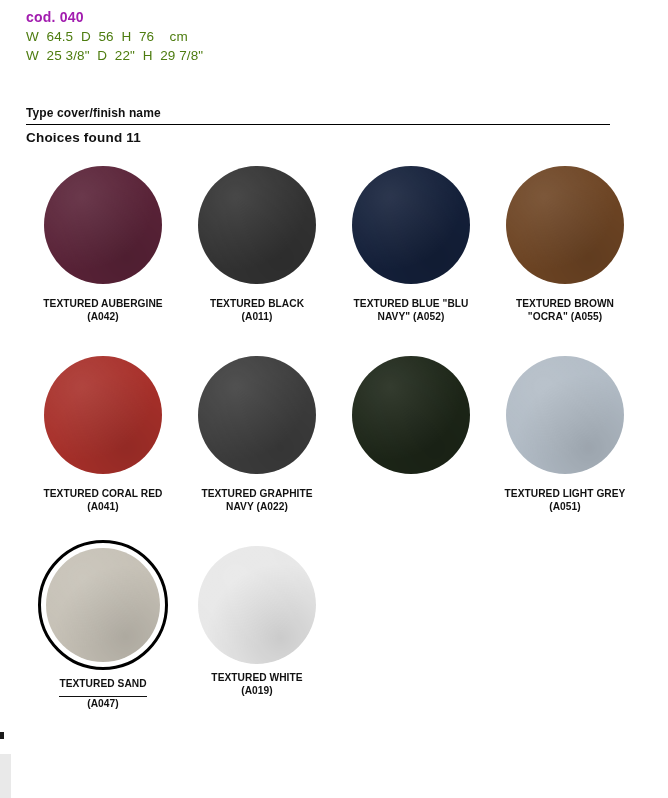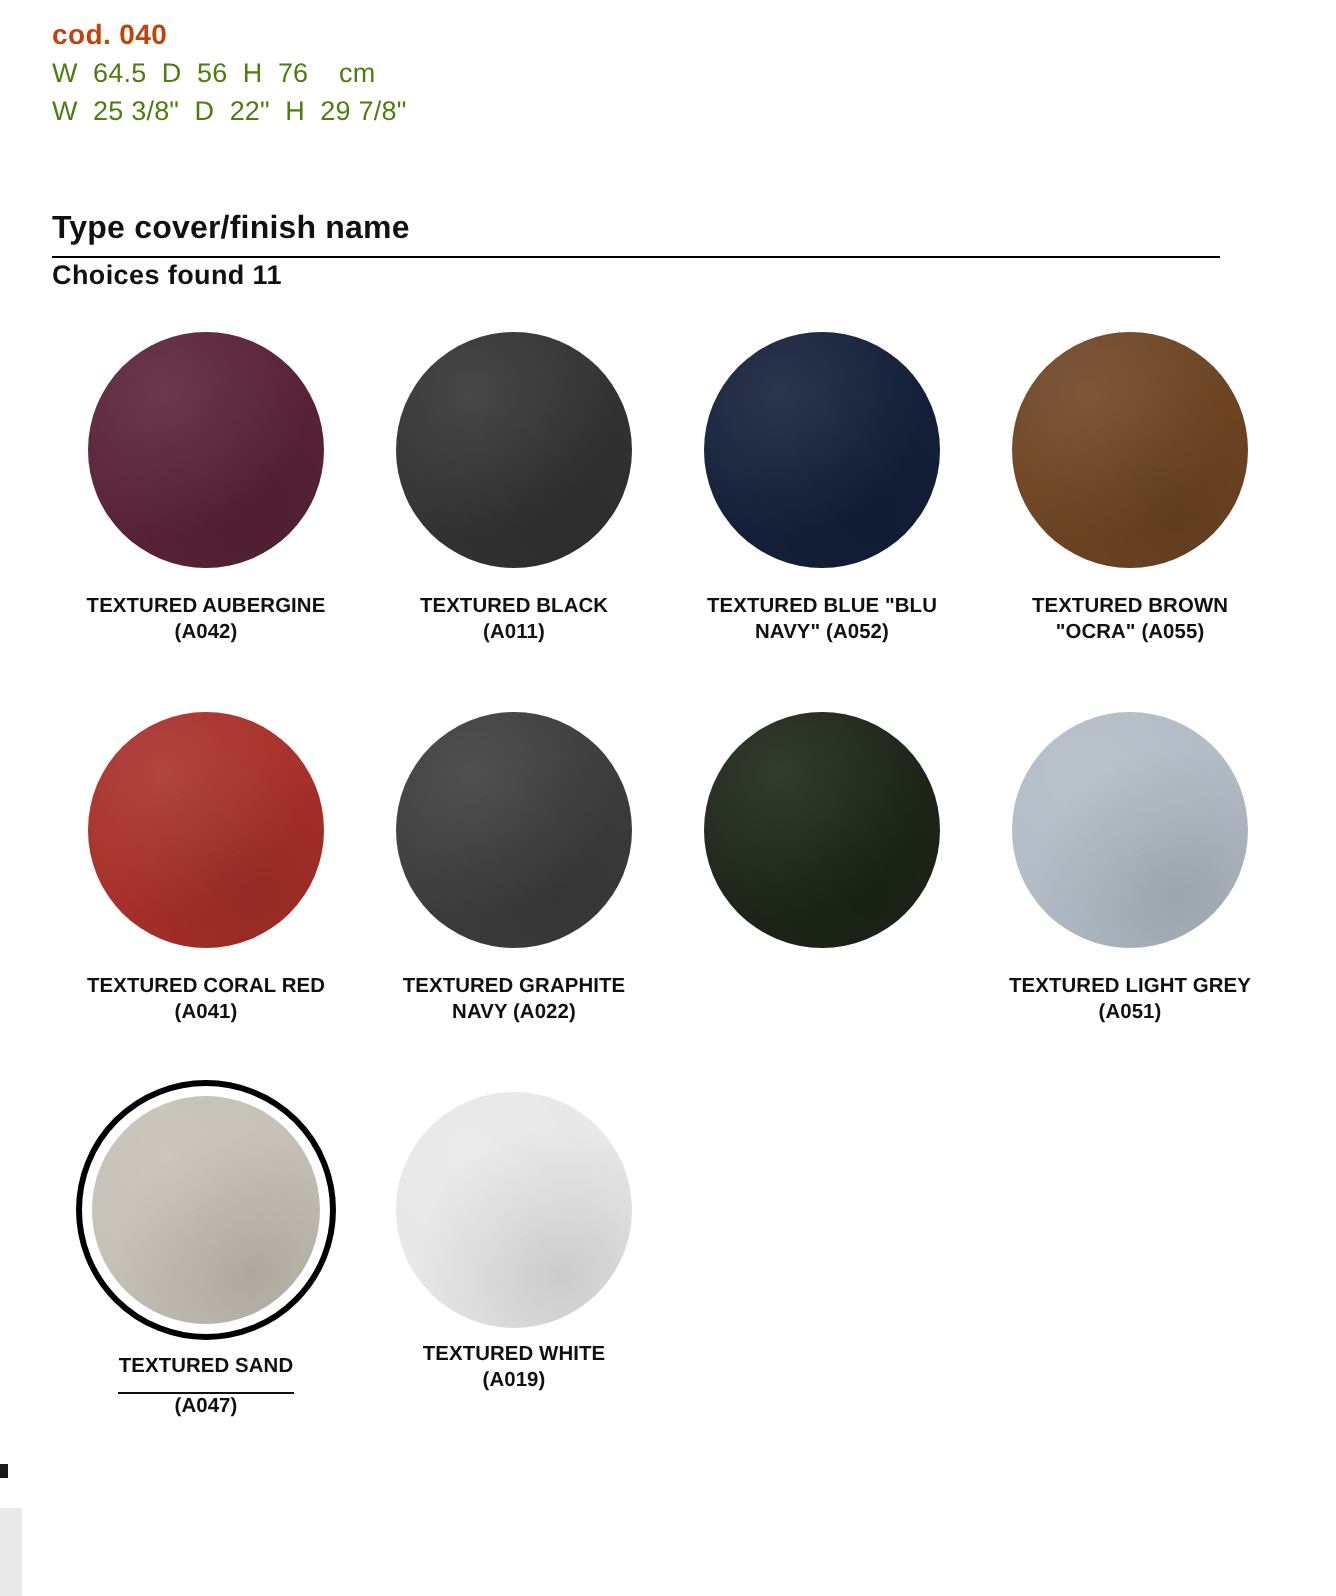--- a/index.html
+++ b/index.html
@@ -22,21 +22,21 @@
     position: absolute;
     left: 26px;
     top: 8px;
     width: 600px;
   }
   .product-code {
     font-size: 14px;
     font-weight: bold;
     letter-spacing: .2px;
     line-height: 19px;
-    color: #c2410c;
+    color: #a21caf;
   }
   .dim-line {
     font-size: 13.5px;
     font-weight: normal;
     line-height: 19px;
     letter-spacing: .1px;
     color: #4d7c0f;
     white-space: pre;
   }
 
@@ -48,21 +48,21 @@
     width: 584px;
     border-bottom: 1.4px solid #000;
     padding-bottom: 4px;
   }
   .search-input {
     width: 100%;
     border: none;
     outline: none;
     background: transparent;
     font-family: "Liberation Sans", sans-serif;
-    font-size: 16px;
+    font-size: 12px;
     font-weight: bold;
     letter-spacing: .1px;
     color: #111;
     padding: 0;
     margin: 0;
     display: block;
   }
   .search-input::placeholder {
     color: #111;
     opacity: 1;

